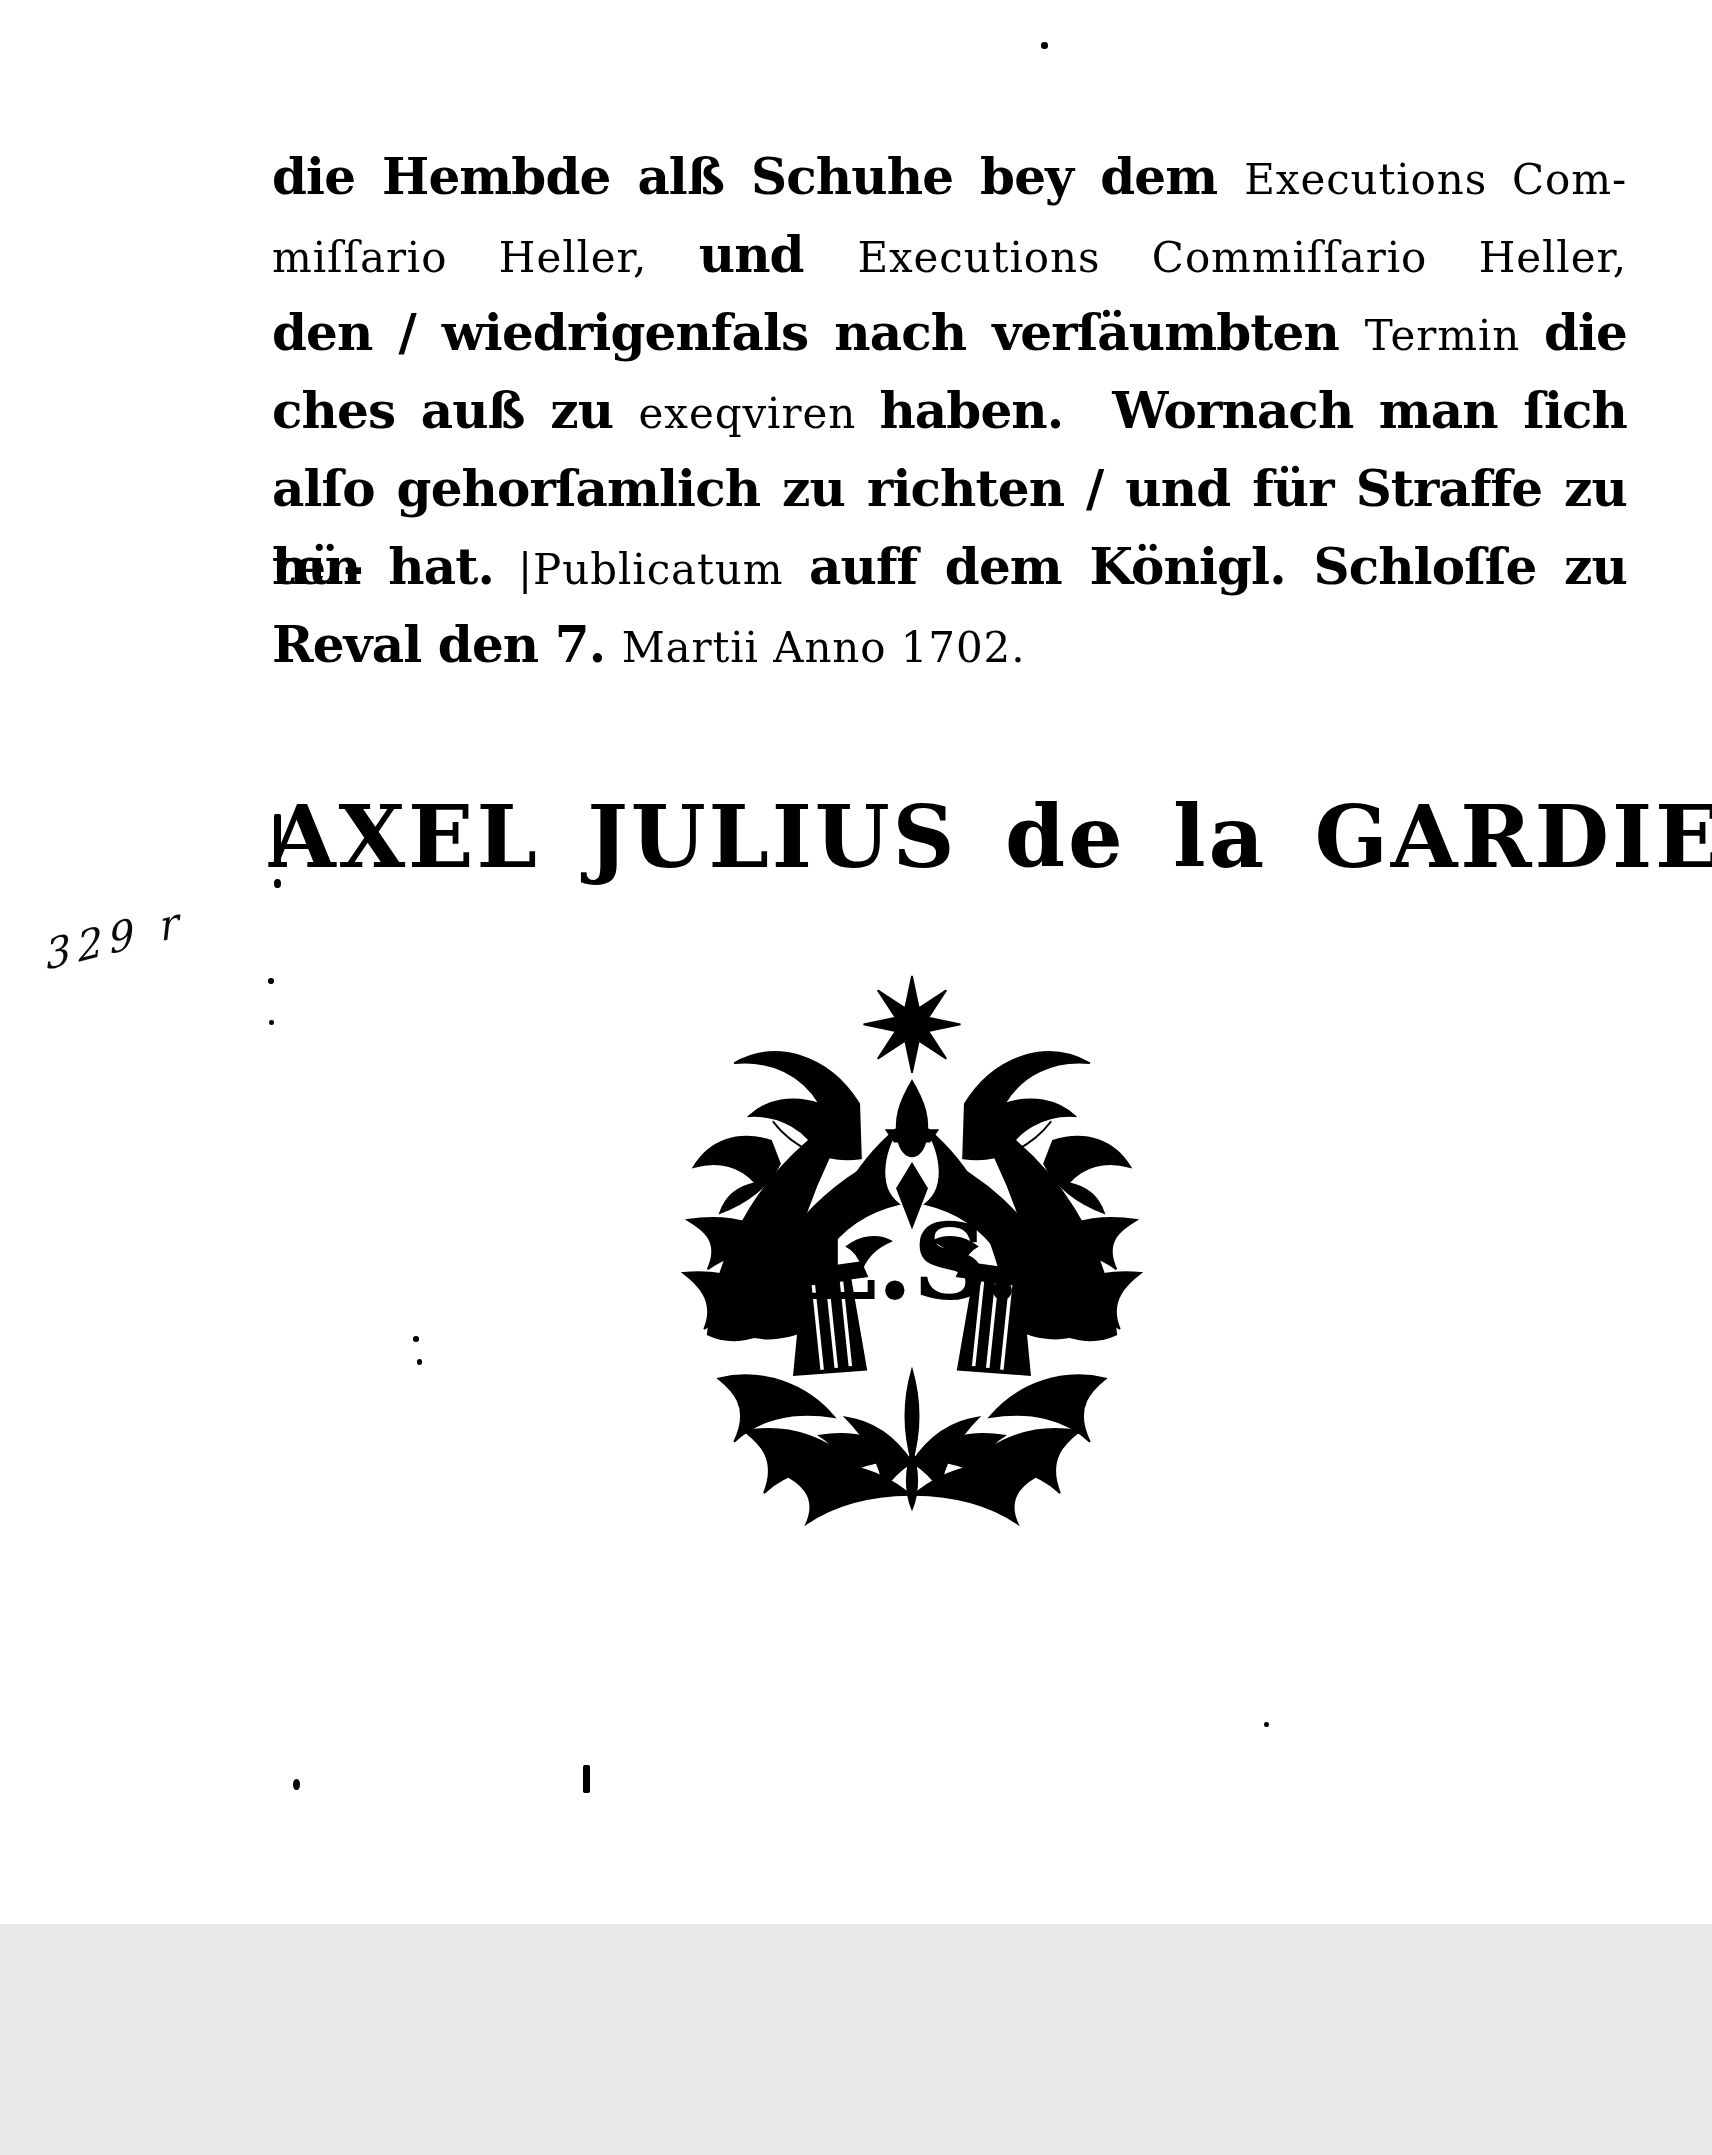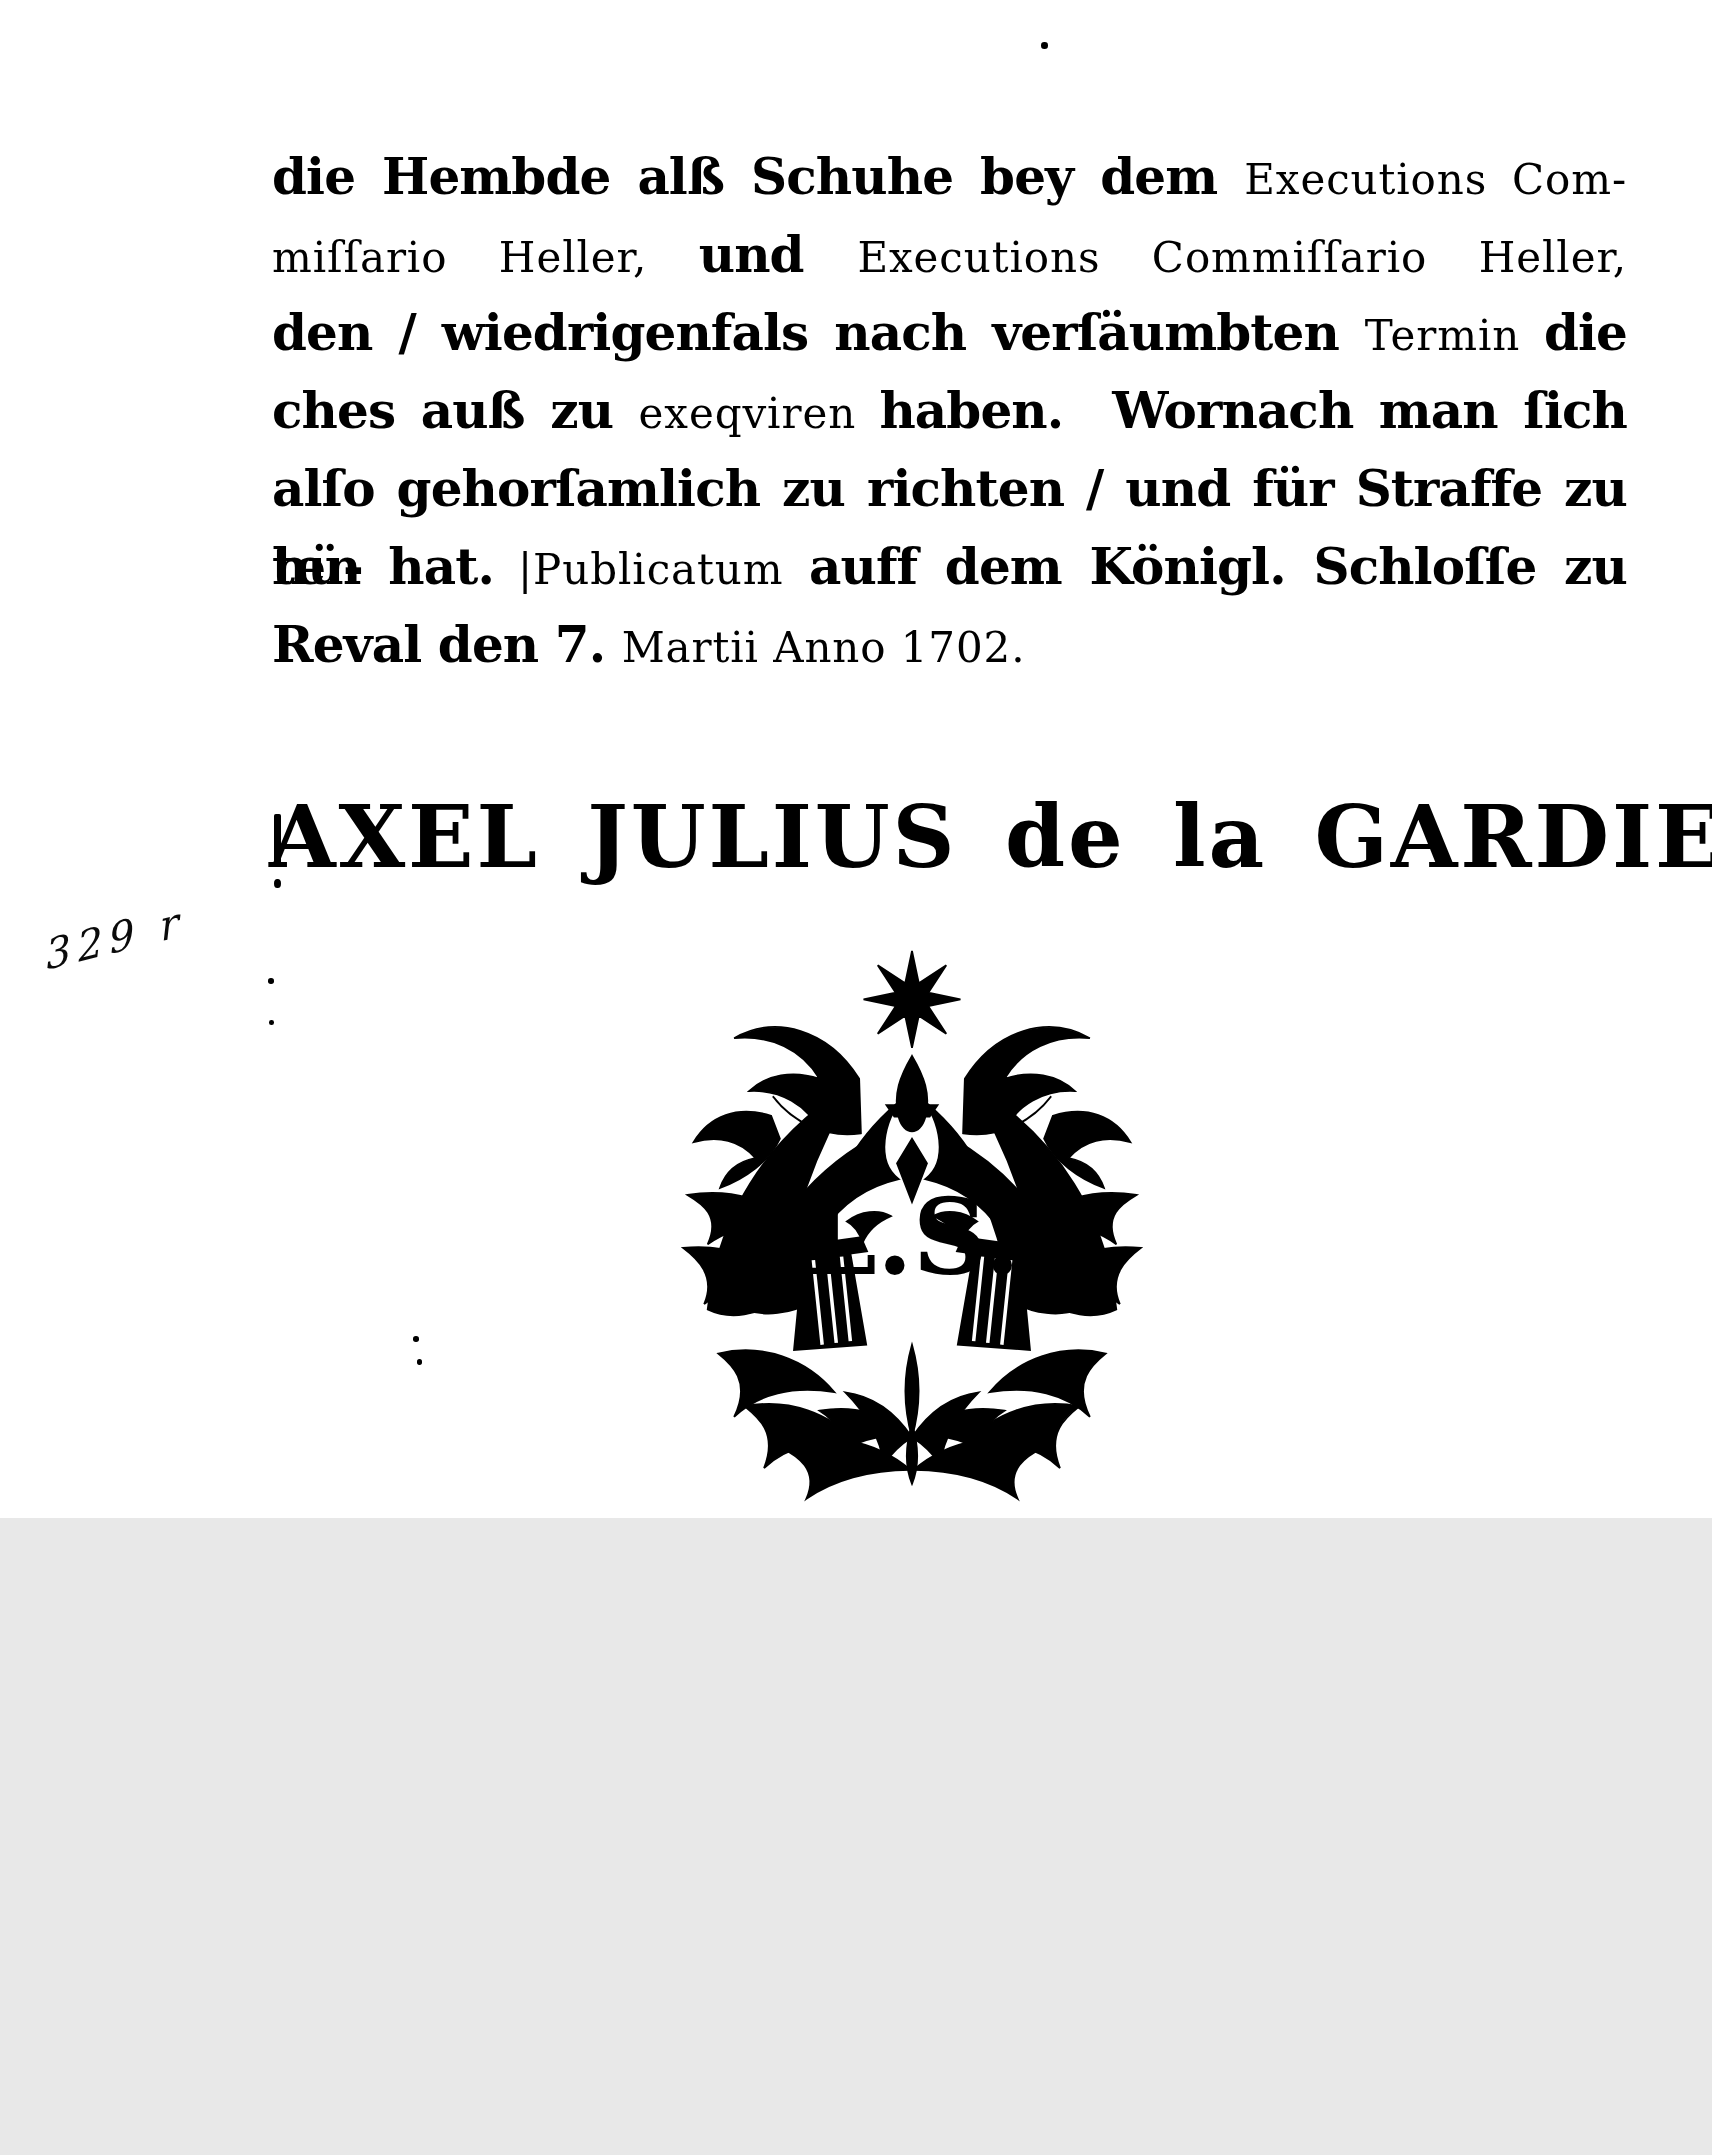--- a/index.html
+++ b/index.html
@@ -1,19 +1,19 @@
 <!DOCTYPE html>
 <html style="font-size:14.8px"><head>
 <meta charset="utf-8">
 <title>Document</title>
 <style>
   html,body{margin:0;padding:0;background:#e8e8e8;}
   .page{
     position:relative;
-    width:1713px;height:1518px;
+    width:1713px;height:1924px;
     background:#ffffff;
     overflow:hidden;
     font-family:"DejaVu Serif", serif;
     color:#000;
   }
   
   .body-text{
     position:absolute;
     left:272px; top:138px; width:1355px;
   }
@@ -51,21 +51,21 @@
     left:44px; top:914px;
     font-size:41px;
     font-style:italic;
     letter-spacing:6.5px;
     transform:rotate(-14deg) skewX(-10deg);
     color:#0a0a0a;
   }
   
   .seal{
     position:absolute;
-    left:639px; top:930px;
+    left:639px; top:955px;
     width:546px; height:574px;
   }
   .seal svg{width:100%;height:100%;}
   .seal path, .seal polygon{ fill:#000; stroke:#000; stroke-width:2; }
   .seal .whiteline{ fill:none; stroke:#fff; stroke-width:4; }
   .seal text{
     font-family:"DejaVu Serif", serif;
     font-weight:700;
     font-size:118px;
     fill:#000;

